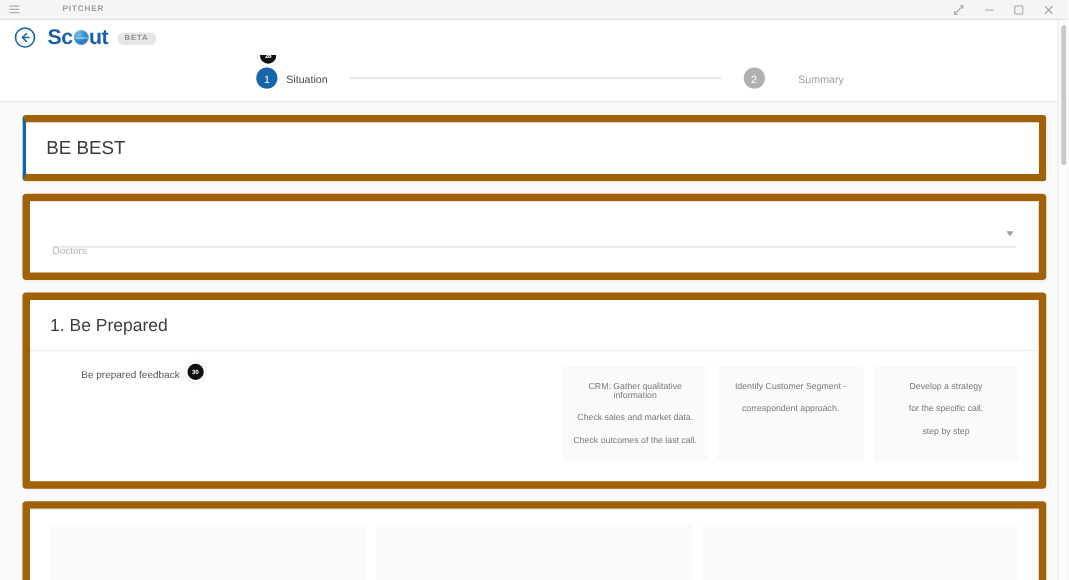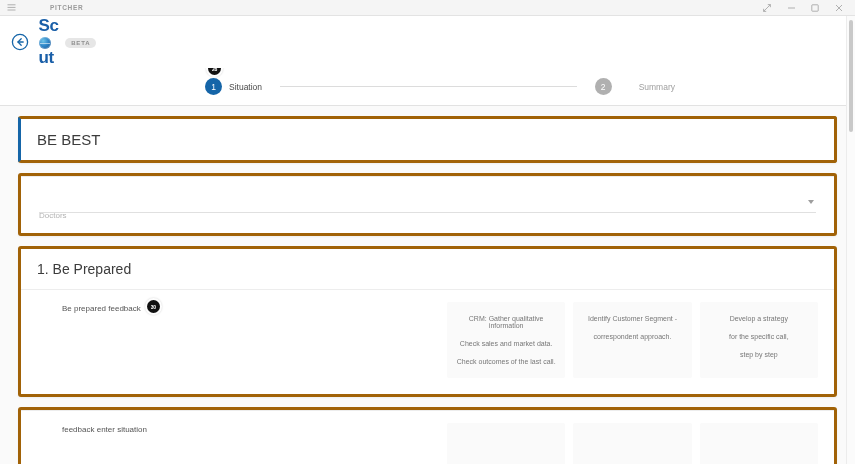--- a/index.html
+++ b/index.html
@@ -57,21 +57,21 @@
     display: flex; align-items: center; justify-content: center;
     color: #1565a8;
     margin-right: 8px;
   }
   .logo {
     display: flex; align-items: center; gap: 7px;
   }
   .logo-word {
     font-size: 17px; font-weight: 700; color: #1a5fa8;
     letter-spacing: -0.3px; position: relative;
-    display: flex; align-items: baseline; flex-direction: column;
+    display: flex; align-items: baseline;
   }
   .logo-o {
     display: inline-block; width: 12px; height: 12px;
     border-radius: 50%;
     background: radial-gradient(circle at 35% 32%, #6fc4e8 0%, #2f86c8 45%, #134c8c 100%);
     position: relative; top: 1px;
     margin: 0 .5px;
     box-shadow: inset 0 0 0 1px rgba(255,255,255,.25);
   }
   .logo-o::after {
@@ -112,21 +112,21 @@
   .body {
     flex: 1 1 auto;
     background: #fafafa;
     overflow: hidden;
     position: relative;
     padding: 10px 18px 0 18px;
   }
 
   .card {
     background: #ffffff;
-    border: 3px solid #a16207;
+    border: 6px solid #a16207;
     border-radius: 3px;
     box-shadow: 0 1px 2px rgba(0,0,0,.05);
     margin-bottom: 10px;
   }
   .card.accent { border-left: 3px solid #1565a8; }
   .card-title-row {
     padding: 12px 16px;
     display: flex; align-items: center;
   }
   .title-lg { font-size: 15px; color: #3c3c3c; font-weight: 400; }
@@ -323,23 +323,20 @@
             <div class="tile-line">for the specific call,</div>
             <div class="tile-line">step by step</div>
           </div>
         </div>
       </div>
     </div>
 
     <div class="card">
       <div class="divider"></div>
       <div class="section-body">
-        <div class="feedback-col">
-          <span class="feedback-label">feedback enter situation</span>
-        </div>
         <div class="tiles">
           <div class="tile">
             
           </div>
           <div class="tile">
             
           </div>
           <div class="tile">
             
           </div>

